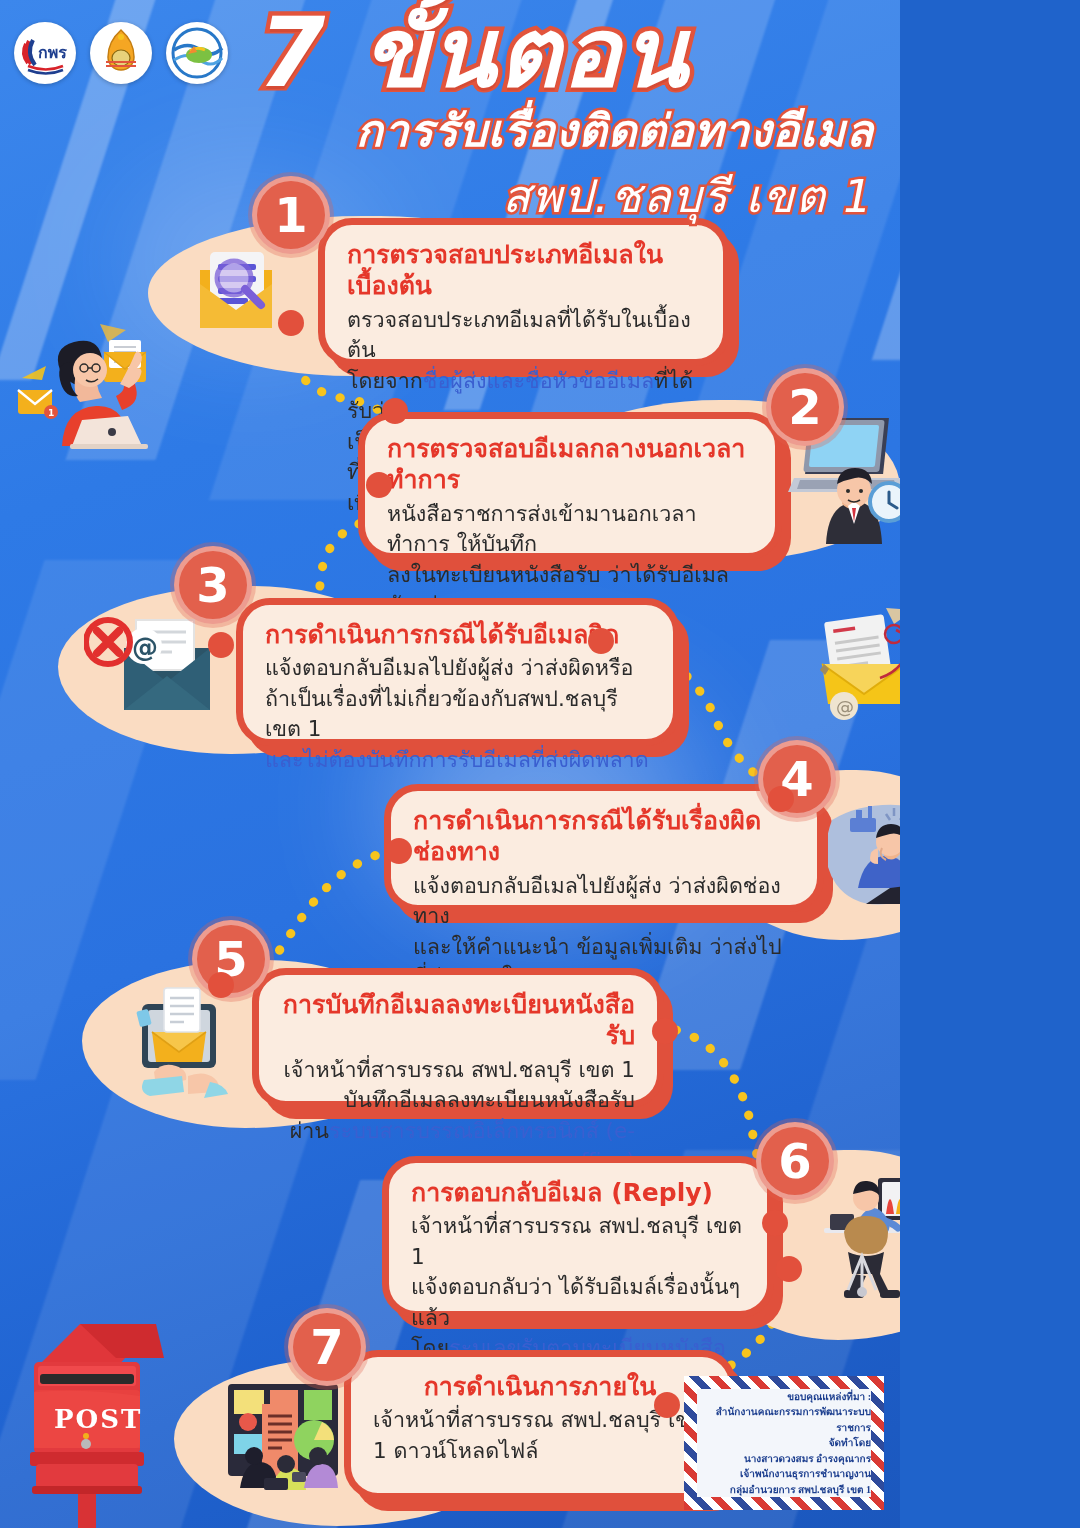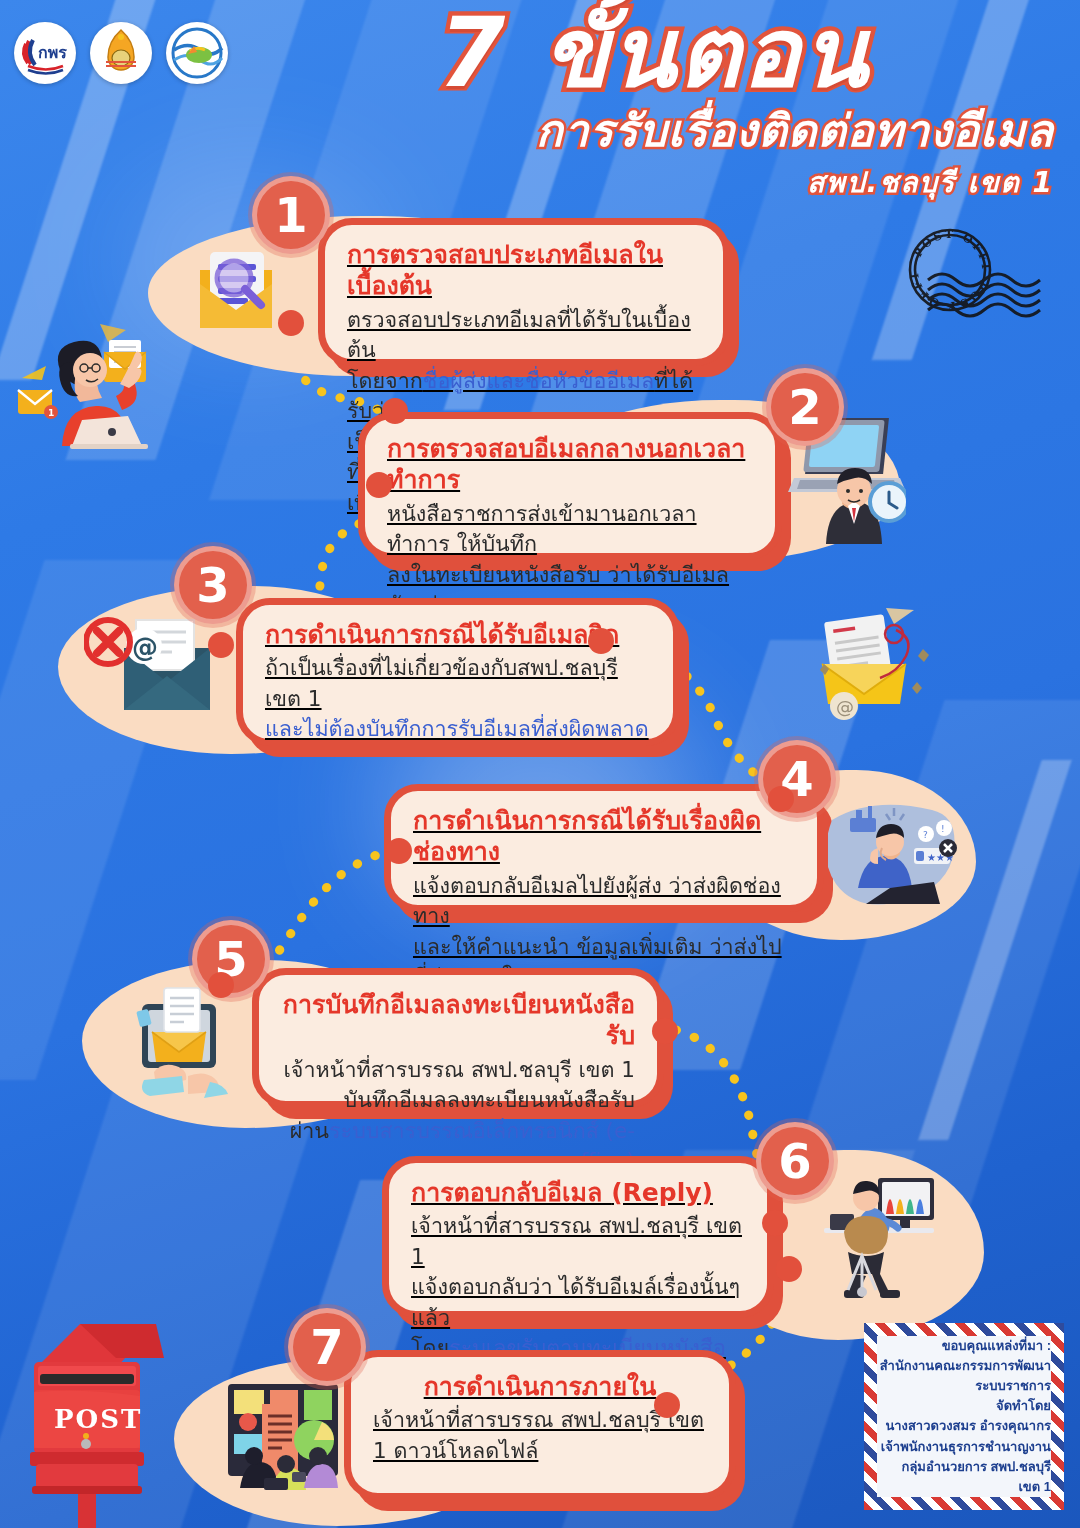--- a/index.html
+++ b/index.html
@@ -5,21 +5,21 @@
   * { margin:0; padding:0; box-sizing:border-box; }
   html,body { width:1080px; height:1528px; }
   body {
     font-family:"Liberation Sans", sans-serif;
     background:#1f63cb;
     overflow:hidden;
     position:relative;
   }
   #poster{
     position:absolute; inset:0;
-    width:1080px; height:1528px;
+    width:900px; height:1528px;
     overflow:hidden;
     background:
       linear-gradient(160deg,#3c87ec 0%,#2e7ae6 28%,#2a72e0 55%,#1f62cf 80%,#1b57bd 100%);
   }
   
   .streaks{position:absolute;inset:0;pointer-events:none;}
   .streak{position:absolute;background:rgba(255,255,255,.16);transform:skewX(-18deg);filter:blur(1px);}
   .streak.s2{background:rgba(255,255,255,.09);}
   .streak.s3{background:rgba(255,255,255,.26);}
   .glow{position:absolute;border-radius:50%;filter:blur(60px);background:rgba(255,255,255,.30);}
@@ -41,21 +41,21 @@
     font-style:italic;
     text-align:center;
   }
   .sub-title{
     margin-top:4px;font-size:44px;font-weight:bold;color:#fff;
     font-family:"DejaVu Sans", sans-serif;
     -webkit-text-stroke:5px #e2543c; paint-order:stroke fill;
     font-style:italic;letter-spacing:1px;line-height:1.22;
   }
   .sub-title2{
-    margin-top:2px;font-size:28px;font-weight:bold;color:#fff;
+    margin-top:2px;font-size:45px;font-weight:normal;color:#fff;
     font-family:"DejaVu Sans", sans-serif;
     -webkit-text-stroke:5px #e2543c; paint-order:stroke fill;
     font-style:italic;letter-spacing:2px;
   }
 
   
   .step{position:absolute;z-index:4;}
   .blob{position:absolute;background:#fadcc2;border-radius:50% 46% 52% 48%/48% 54% 46% 52%;z-index:1;}
   .card{
     position:absolute;z-index:3;
@@ -69,21 +69,21 @@
   .head{
     color:#e5372a;font-weight:bold;font-size:25px;line-height:1.25;
     font-family:"DejaVu Sans", sans-serif;
   }
   .body{
     color:#2b2b2b;font-size:21.5px;line-height:1.42;margin-top:3px;
     font-family:"DejaVu Sans", sans-serif;
   }
   .hl{color:#3a5fd0;}
   .ta-r{text-align:right;}
-  .ta-l{text-align:left;text-decoration:underline;}
+  .ta-l{text-align:left;}
   .ta-c{text-align:center;}
 
   .badge{
     position:absolute;width:78px;height:78px;border-radius:50%;
     background:#e2604c;border:5px solid rgba(255,255,255,.38);
     display:flex;align-items:center;justify-content:center;
     color:#fff;font-size:48px;font-weight:bold;z-index:7;
     font-family:"DejaVu Sans", sans-serif;
     box-shadow:0 0 0 4px rgba(226,96,76,.30);
   }
@@ -103,22 +103,22 @@
   .credits{
     position:absolute;right:16px;bottom:18px;width:200px;
     background:#f3f6fb;padding:7px;z-index:8;
     border:6px solid transparent;
     background-image:
       linear-gradient(#f3f6fb,#f3f6fb),
       repeating-linear-gradient(45deg,#d93a34 0 7px,#ffffff 7px 14px,#2f4b9c 14px 21px,#ffffff 21px 28px);
     background-origin:border-box;background-clip:content-box,border-box;
   }
   .credits p{
-    font-size:13px;line-height:1.55;color:#1d3f8f;text-align:right;font-weight:bold;
-    font-family:Liberation Sans, sans-serif;
+    font-size:10px;line-height:1.55;color:#1d3f8f;text-align:right;font-weight:bold;
+    font-family:Liberation Serif, serif;
   }
 </style>
 </head>
 <body>
 
 <div id="poster">
 
   <div class="streaks">
     <div class="streak s3" style="left:60px;top:-40px;width:40px;height:420px;"></div>
     <div class="streak" style="left:150px;top:-60px;width:90px;height:520px;"></div>
@@ -349,20 +349,21 @@
     <div class="dot" style="left:382px;top:398px;"></div>
     <div class="dot" style="left:366px;top:472px;"></div>
   </div>
 
   <div class="step">
     <div class="blob" style="left:58px;top:586px;width:360px;height:168px;"></div>
     <div class="card shadowed" style="left:236px;top:598px;width:444px;height:148px;">
       <div class="card-inner ta-l">
         <div class="head">การดำเนินการกรณีได้รับอีเมลผิด</div>
         <div class="body">
+          <div><span>แจ้งตอบกลับอีเมลไปยังผู้ส่ง ว่าส่งผิดหรือ</span></div>
           <div><span>ถ้าเป็นเรื่องที่ไม่เกี่ยวข้องกับสพป.ชลบุรี เขต 1</span></div>
           <div class="hl"><span>และไม่ต้องบันทึกการรับอีเมลที่ส่งผิดพลาด</span></div>
         </div>
       </div>
     </div>
     <div class="ill" style="left:84px;top:604px;">
       <svg width="136" height="112" viewBox="0 0 136 112">
         <path d="M40 44 h86 v62 h-86Z" fill="#2c5468"></path>
         <path d="M52 16 h58 v50 h-58Z" fill="#fff" stroke="#e3e3e3" stroke-width="2"></path>
         <g stroke="#d3d7db" stroke-width="3">

